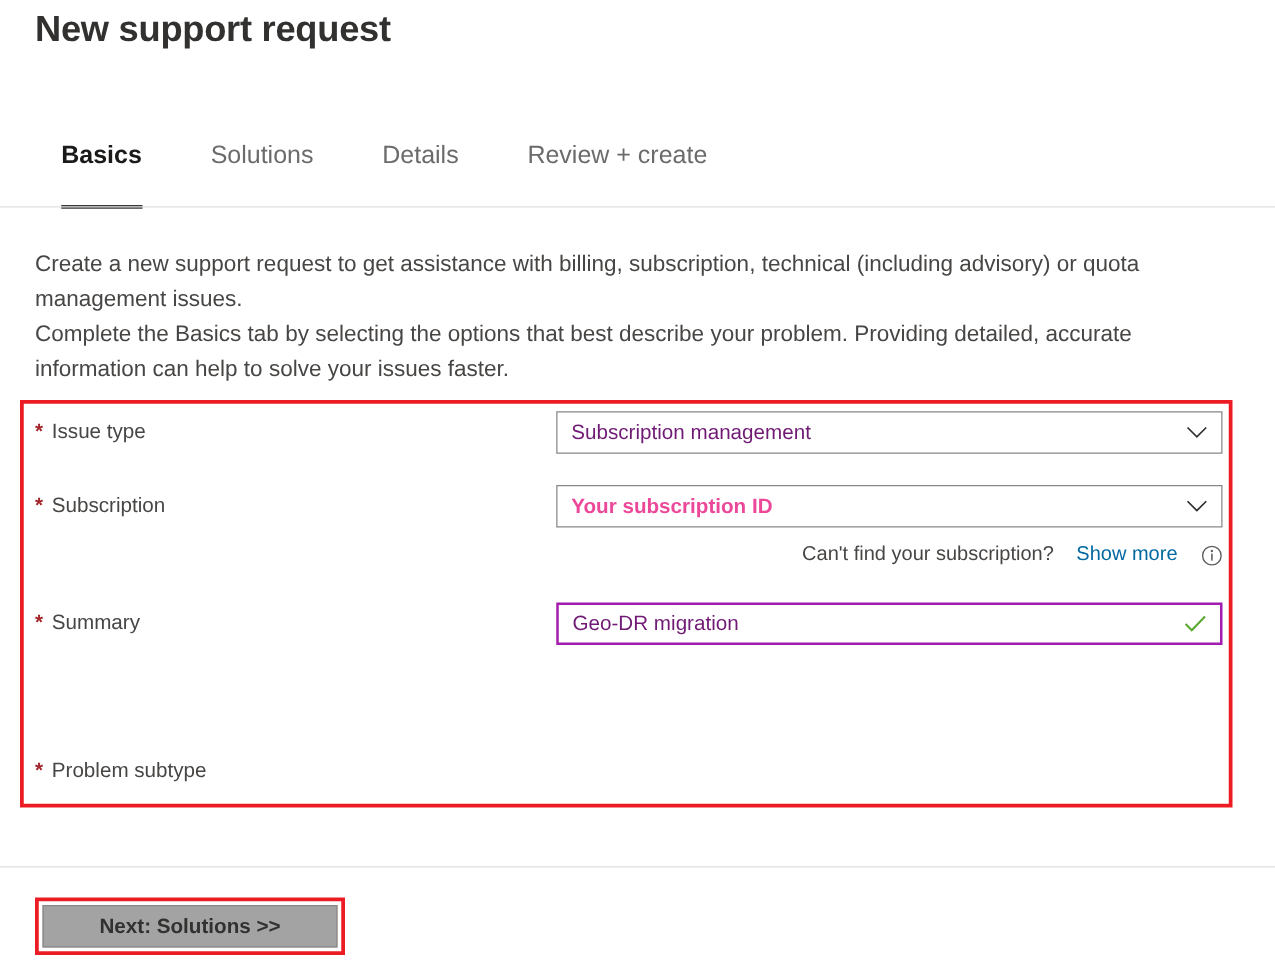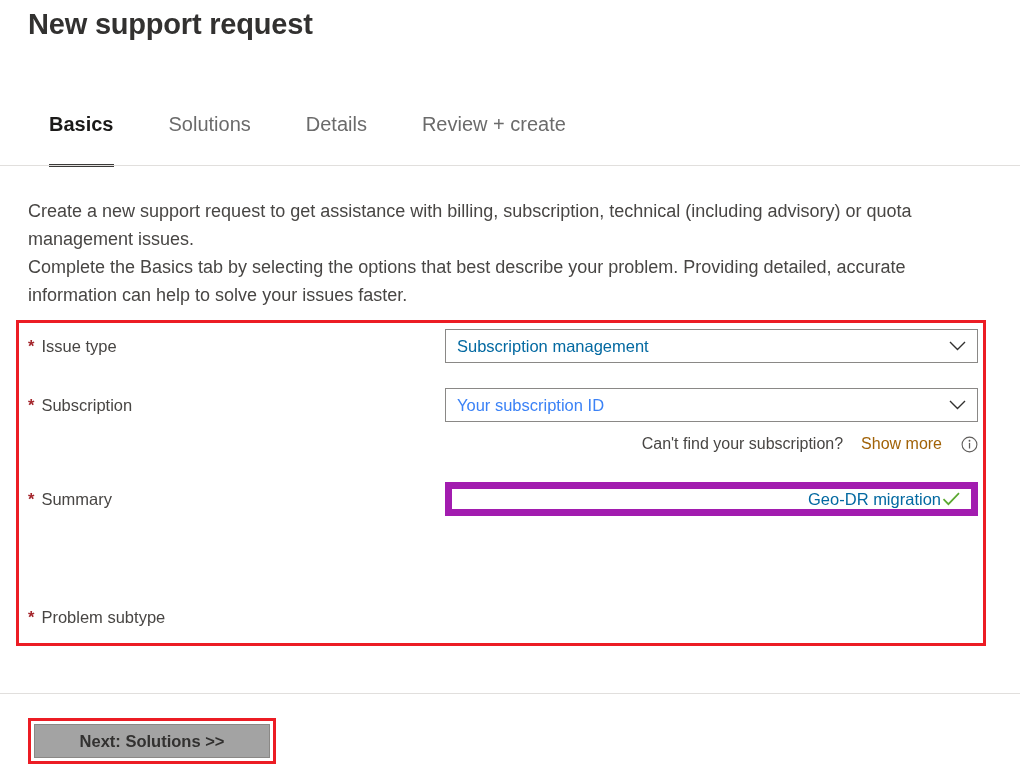--- a/index.html
+++ b/index.html
@@ -125,33 +125,32 @@
     width: 533px;
     height: 34px;
     border: 1px solid #8a8886;
     background: #ffffff;
     display: flex;
     align-items: center;
     padding: 0 8px 0 11px;
     cursor: pointer;
   }
   .control.summary {
-    border: 7px solid #a21caf;
+    border: 2px solid #a21caf;
     cursor: text;
-    text-align: right;
   }
   .control-text {
     flex: 1 1 auto;
     font-size: 16.5px;
-    color: #0369a1;
+    color: #701a75;
     white-space: nowrap;
     overflow: hidden;
     text-overflow: ellipsis;
   }
-  .control-text.red { color: #3b82f6; }
+  .control-text.red { color: #ec4899; font-weight: bold; }
 
   .chev {
     flex: 0 0 auto;
     width: 20px; height: 20px;
     display: flex; align-items: center; justify-content: center;
     margin-right: 2px;
   }
   .chev svg { display: block; }
 
   .check {
@@ -168,21 +167,21 @@
     width: 533px;
     height: 24px;
     display: flex;
     align-items: center;
     justify-content: flex-end;
     font-size: 16px;
     color: #484644;
     white-space: nowrap;
   }
   .helper-link {
-    color: #a16207;
+    color: #0369a1;
     margin-left: 6px;
     cursor: pointer;
   }
   .info-icon {
     margin-left: 7px;
     width: 17px; height: 17px;
     display: inline-flex;
     align-items: center; justify-content: center;
     cursor: pointer;
   }

